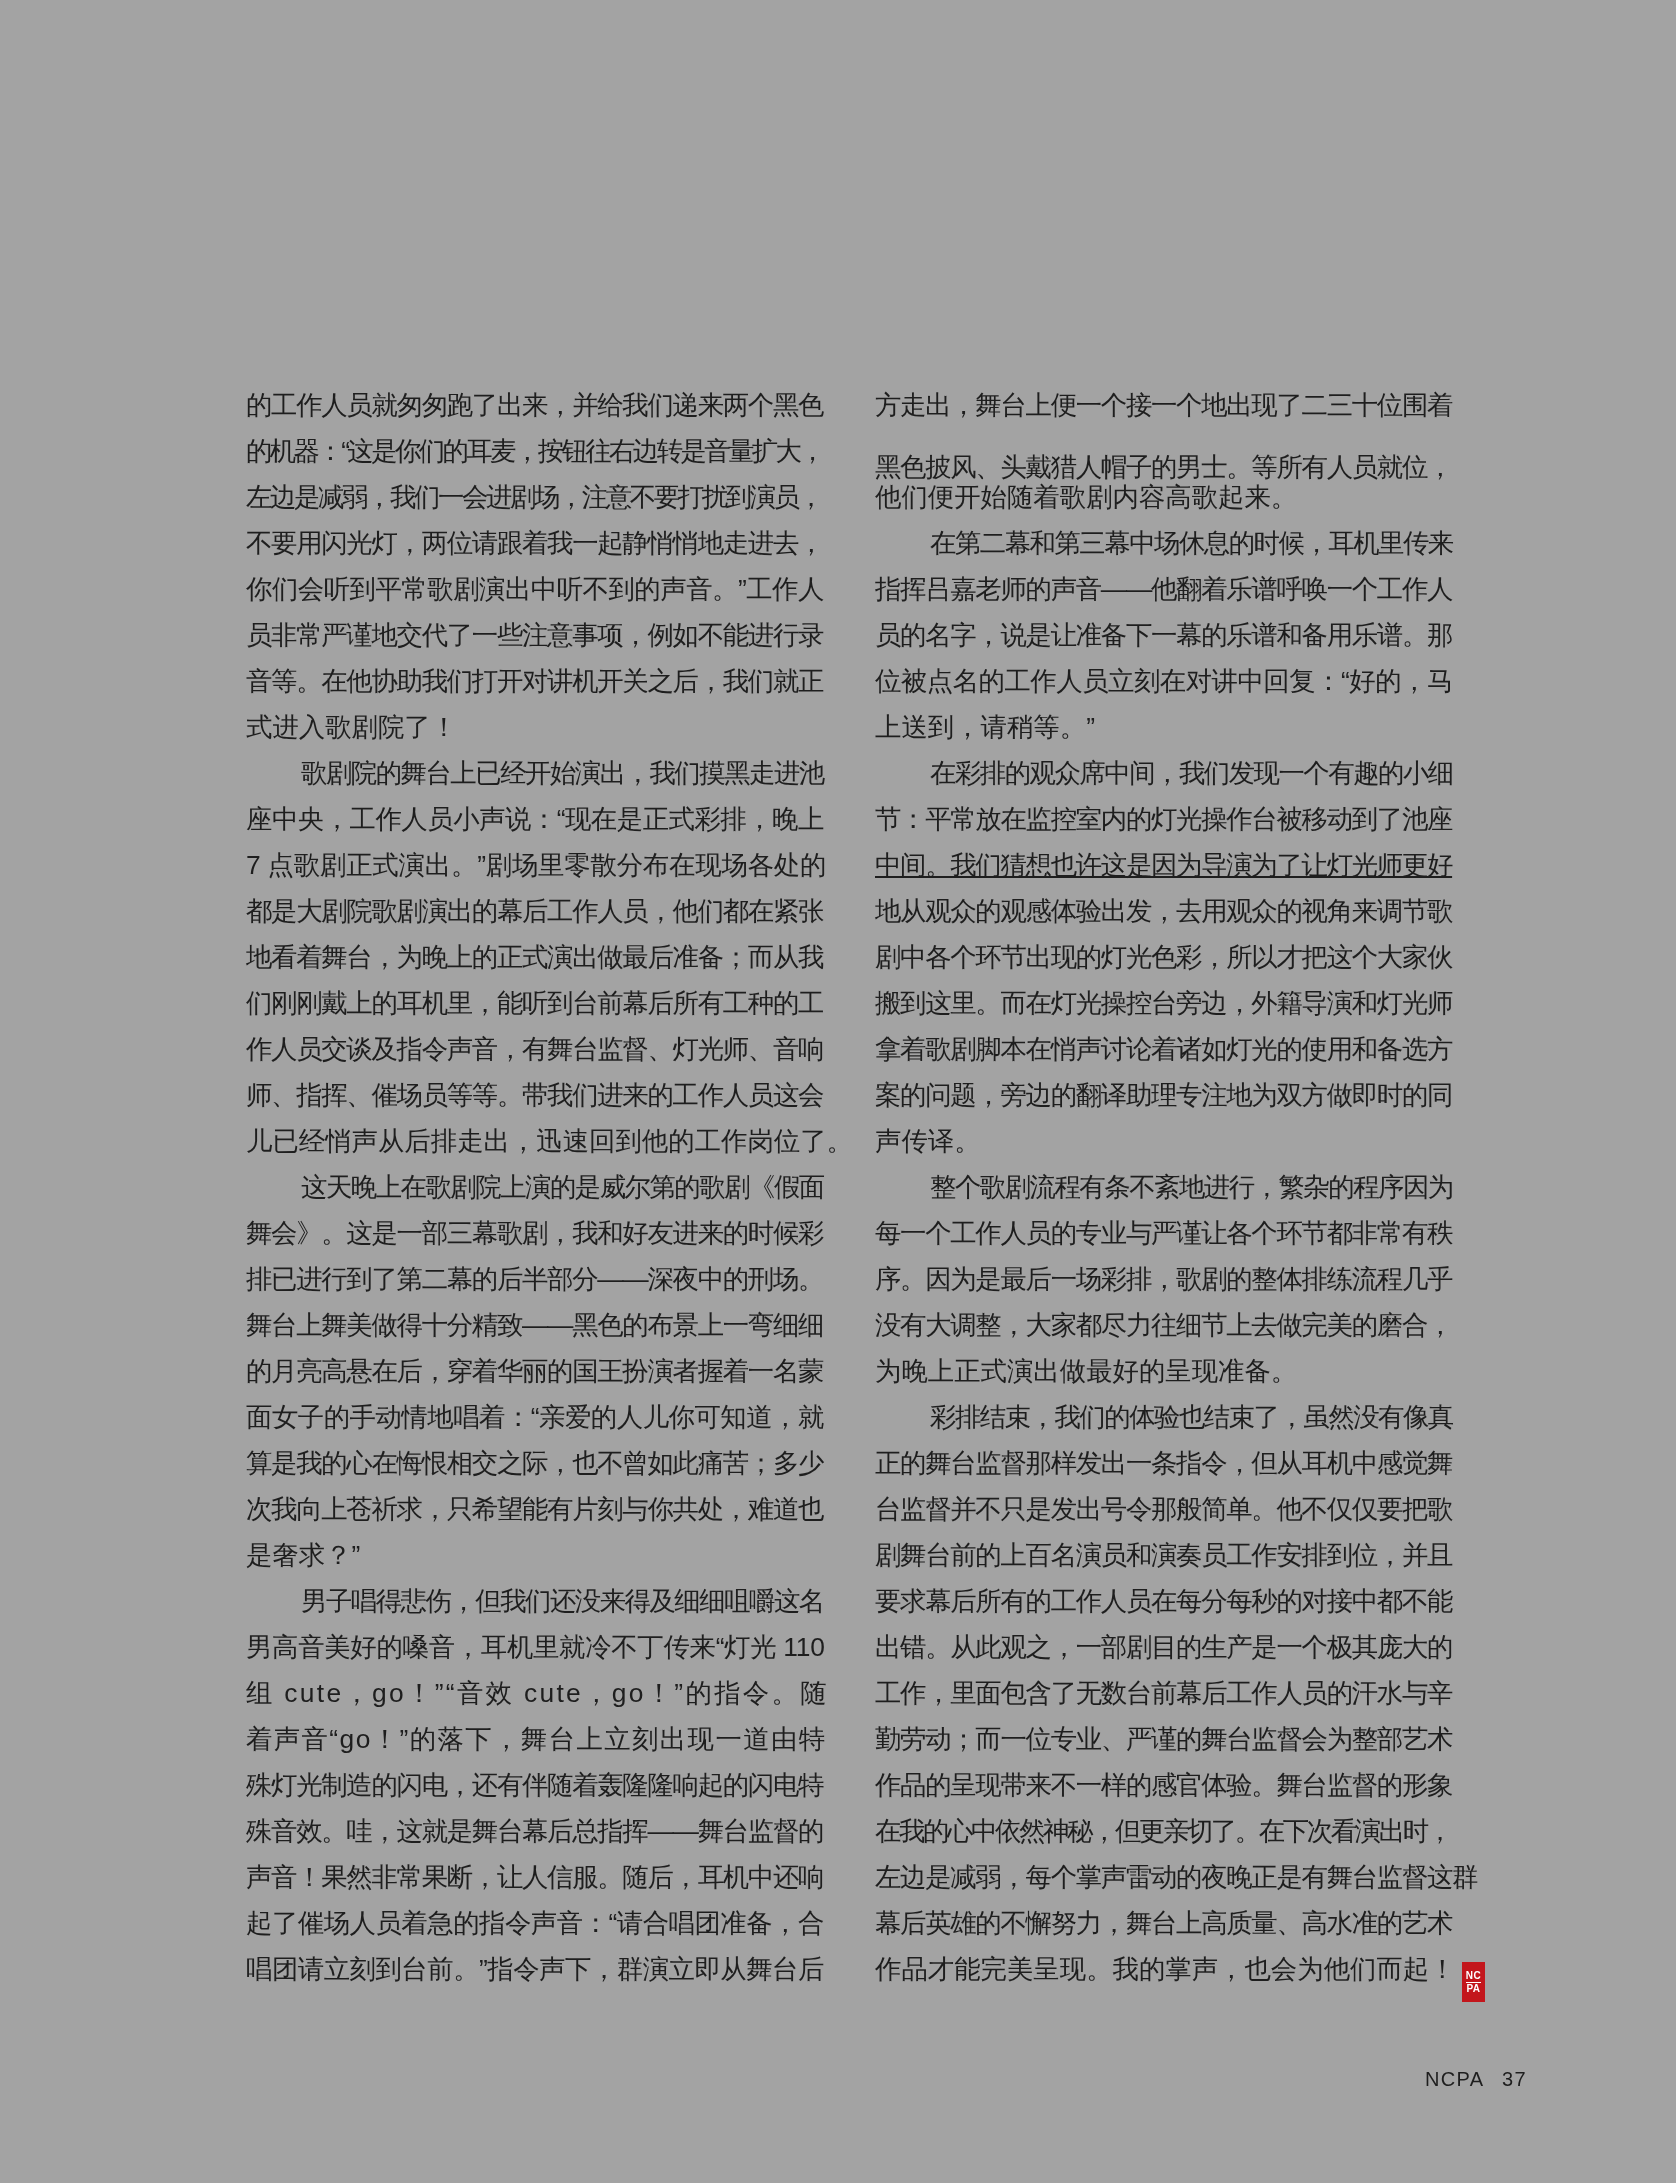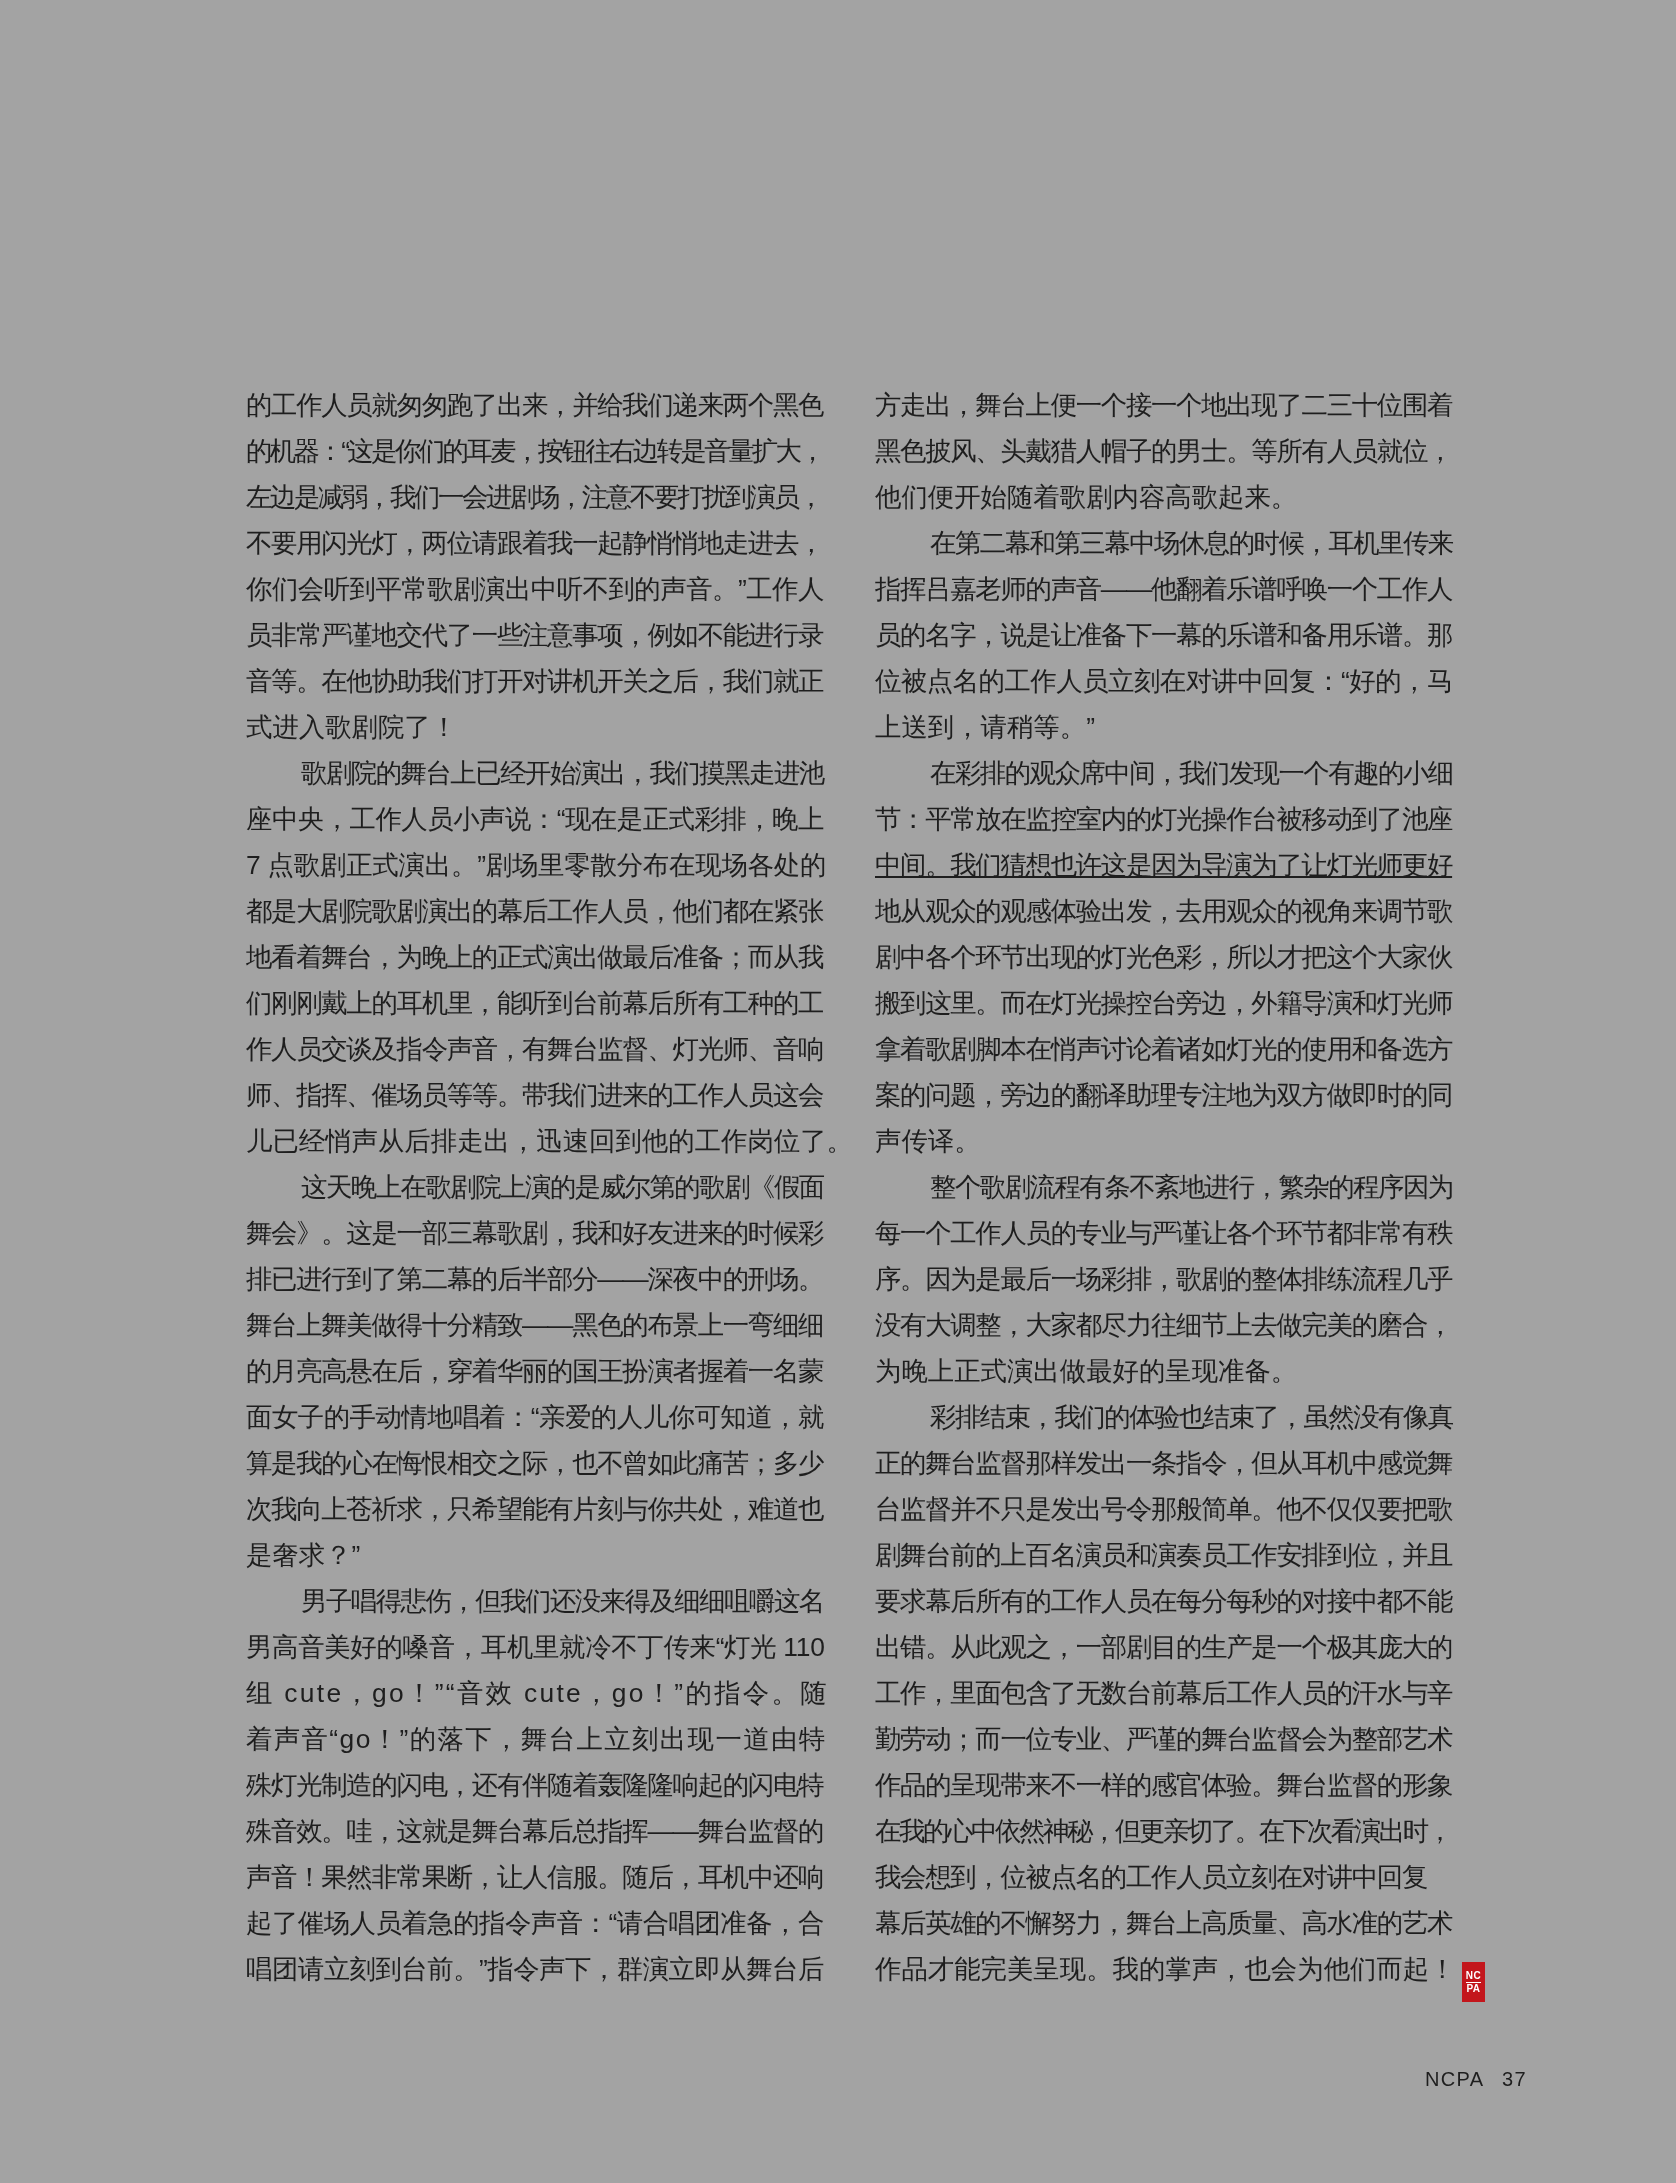--- a/index.html
+++ b/index.html
@@ -107,21 +107,21 @@
       <div class="line"><span class="ltxt" style="letter-spacing: 2.3px;">组 cute，go！”“音效 cute，go！”的指令。随</span></div>
       <div class="line"><span class="ltxt" style="letter-spacing: 1.4px;">着声音“go！”的落下，舞台上立刻出现一道由特</span></div>
       <div class="line"><span class="ltxt" style="letter-spacing: -1.3px;">殊灯光制造的闪电，还有伴随着轰隆隆响起的闪电特</span></div>
       <div class="line"><span class="ltxt" style="letter-spacing: -1.3px;">殊音效。哇，这就是舞台幕后总指挥——舞台监督的</span></div>
       <div class="line"><span class="ltxt" style="letter-spacing: -1.3px;">声音！果然非常果断，让人信服。随后，耳机中还响</span></div>
       <div class="line"><span class="ltxt" style="letter-spacing: -0.5px;">起了催场人员着急的指令声音：“请合唱团准备，合</span></div>
       <div class="line"><span class="ltxt" style="letter-spacing: -0.5px;">唱团请立刻到台前。”指令声下，群演立即从舞台后</span></div>
     </div>
   <div class="col col-right">
       <div class="line"><span class="ltxt" style="letter-spacing: -1.3px;">方走出，舞台上便一个接一个地出现了二三十位围着</span></div>
-      <div class="line"><span class="ltxt" style="letter-spacing: -1.3px;">黑色披风、头戴猎人帽子的男士。等所有人员就位，</span></div>
+      <div class="line"><span class="ltxt" style="letter-spacing: -1.3px; margin-top: 16px;">黑色披风、头戴猎人帽子的男士。等所有人员就位，</span></div>
       <div class="line end"><span class="ltxt">他们便开始随着歌剧内容高歌起来。</span></div>
       <div class="line ind"><span class="ltxt" style="letter-spacing: -1.5px;">在第二幕和第三幕中场休息的时候，耳机里传来</span></div>
       <div class="line"><span class="ltxt" style="letter-spacing: -1.3px;">指挥吕嘉老师的声音——他翻着乐谱呼唤一个工作人</span></div>
       <div class="line"><span class="ltxt" style="letter-spacing: -1.3px;">员的名字，说是让准备下一幕的乐谱和备用乐谱。那</span></div>
       <div class="line"><span class="ltxt" style="letter-spacing: -0.5px;">位被点名的工作人员立刻在对讲中回复：“好的，马</span></div>
       <div class="line end"><span class="ltxt">上送到，请稍等。”</span></div>
       <div class="line ind"><span class="ltxt" style="letter-spacing: -1.5px;">在彩排的观众席中间，我们发现一个有趣的小细</span></div>
       <div class="line"><span class="ltxt" style="letter-spacing: -1.3px;">节：平常放在监控室内的灯光操作台被移动到了池座</span></div>
       <div class="line"><span class="ltxt" style="letter-spacing: -1.3px; text-decoration: underline;">中间。我们猜想也许这是因为导演为了让灯光师更好</span></div>
       <div class="line"><span class="ltxt" style="letter-spacing: -1.3px;">地从观众的观感体验出发，去用观众的视角来调节歌</span></div>
@@ -138,21 +138,21 @@
       <div class="line ind"><span class="ltxt" style="letter-spacing: -1.5px;">彩排结束，我们的体验也结束了，虽然没有像真</span></div>
       <div class="line"><span class="ltxt" style="letter-spacing: -1.3px;">正的舞台监督那样发出一条指令，但从耳机中感觉舞</span></div>
       <div class="line"><span class="ltxt" style="letter-spacing: -1.3px;">台监督并不只是发出号令那般简单。他不仅仅要把歌</span></div>
       <div class="line"><span class="ltxt" style="letter-spacing: -1.3px;">剧舞台前的上百名演员和演奏员工作安排到位，并且</span></div>
       <div class="line"><span class="ltxt" style="letter-spacing: -1.3px;">要求幕后所有的工作人员在每分每秒的对接中都不能</span></div>
       <div class="line"><span class="ltxt" style="letter-spacing: -1.3px;">出错。从此观之，一部剧目的生产是一个极其庞大的</span></div>
       <div class="line"><span class="ltxt" style="letter-spacing: -1.3px;">工作，里面包含了无数台前幕后工作人员的汗水与辛</span></div>
       <div class="line"><span class="ltxt" style="letter-spacing: -1.3px;">勤劳动；而一位专业、严谨的舞台监督会为整部艺术</span></div>
       <div class="line"><span class="ltxt" style="letter-spacing: -1.3px;">作品的呈现带来不一样的感官体验。舞台监督的形象</span></div>
       <div class="line"><span class="ltxt" style="letter-spacing: -2.4px;">在我的心中依然神秘，但更亲切了。在下次看演出时，</span></div>
-      <div class="line"><span class="ltxt" style="letter-spacing: -1.3px;">我会想到，位被点名的工作人员立刻在对讲中回复</span></div>
+      <div class="line"><span class="ltxt" style="letter-spacing: -1.3px;">左边是减弱，每个掌声雷动的夜晚正是有舞台监督这群</span></div>
       <div class="line"><span class="ltxt" style="letter-spacing: -1.3px;">幕后英雄的不懈努力，舞台上高质量、高水准的艺术</span></div>
       <div class="line end"><span class="ltxt">作品才能完美呈现。我的掌声，也会为他们而起！</span><span class="endmark" style="background: rgb(195, 22, 28);">
           <span class="em-top">NC</span>
           <span class="em-bot">PA</span>
         </span></div>
     </div>
   <div class="footer">
     <span class="journal">NCPA</span>
     <span class="pgnum">37</span>
   </div>

